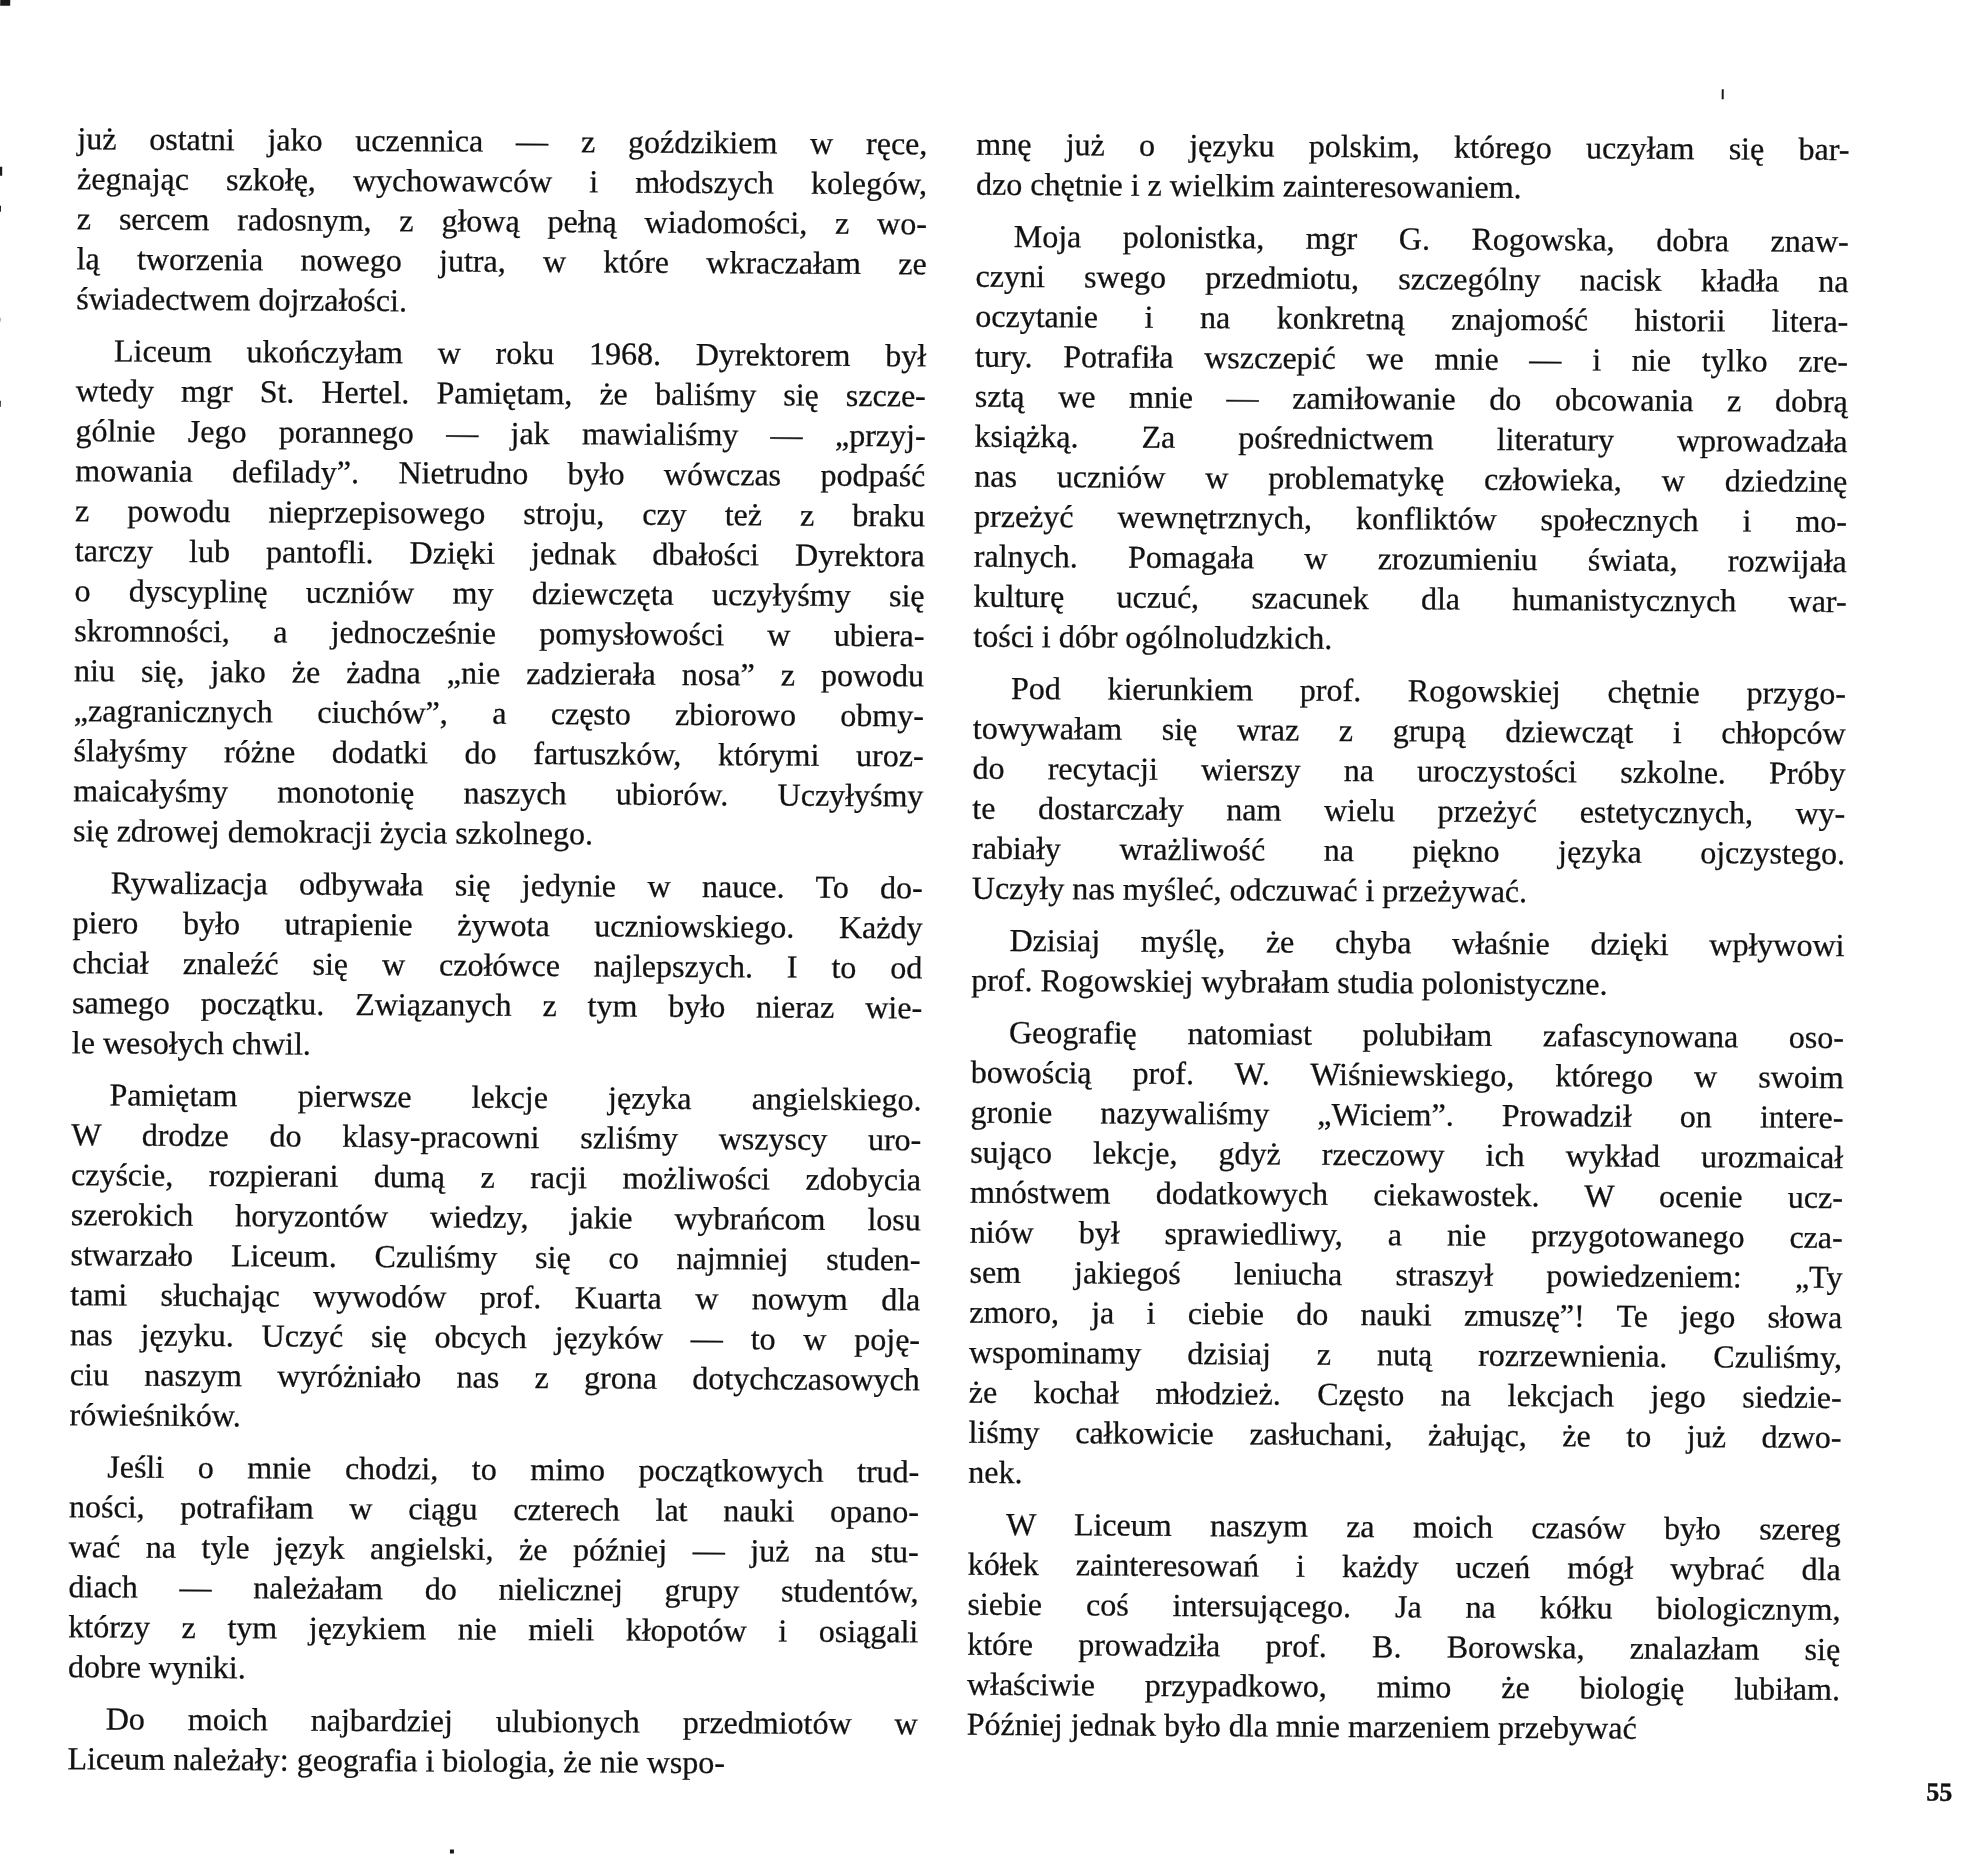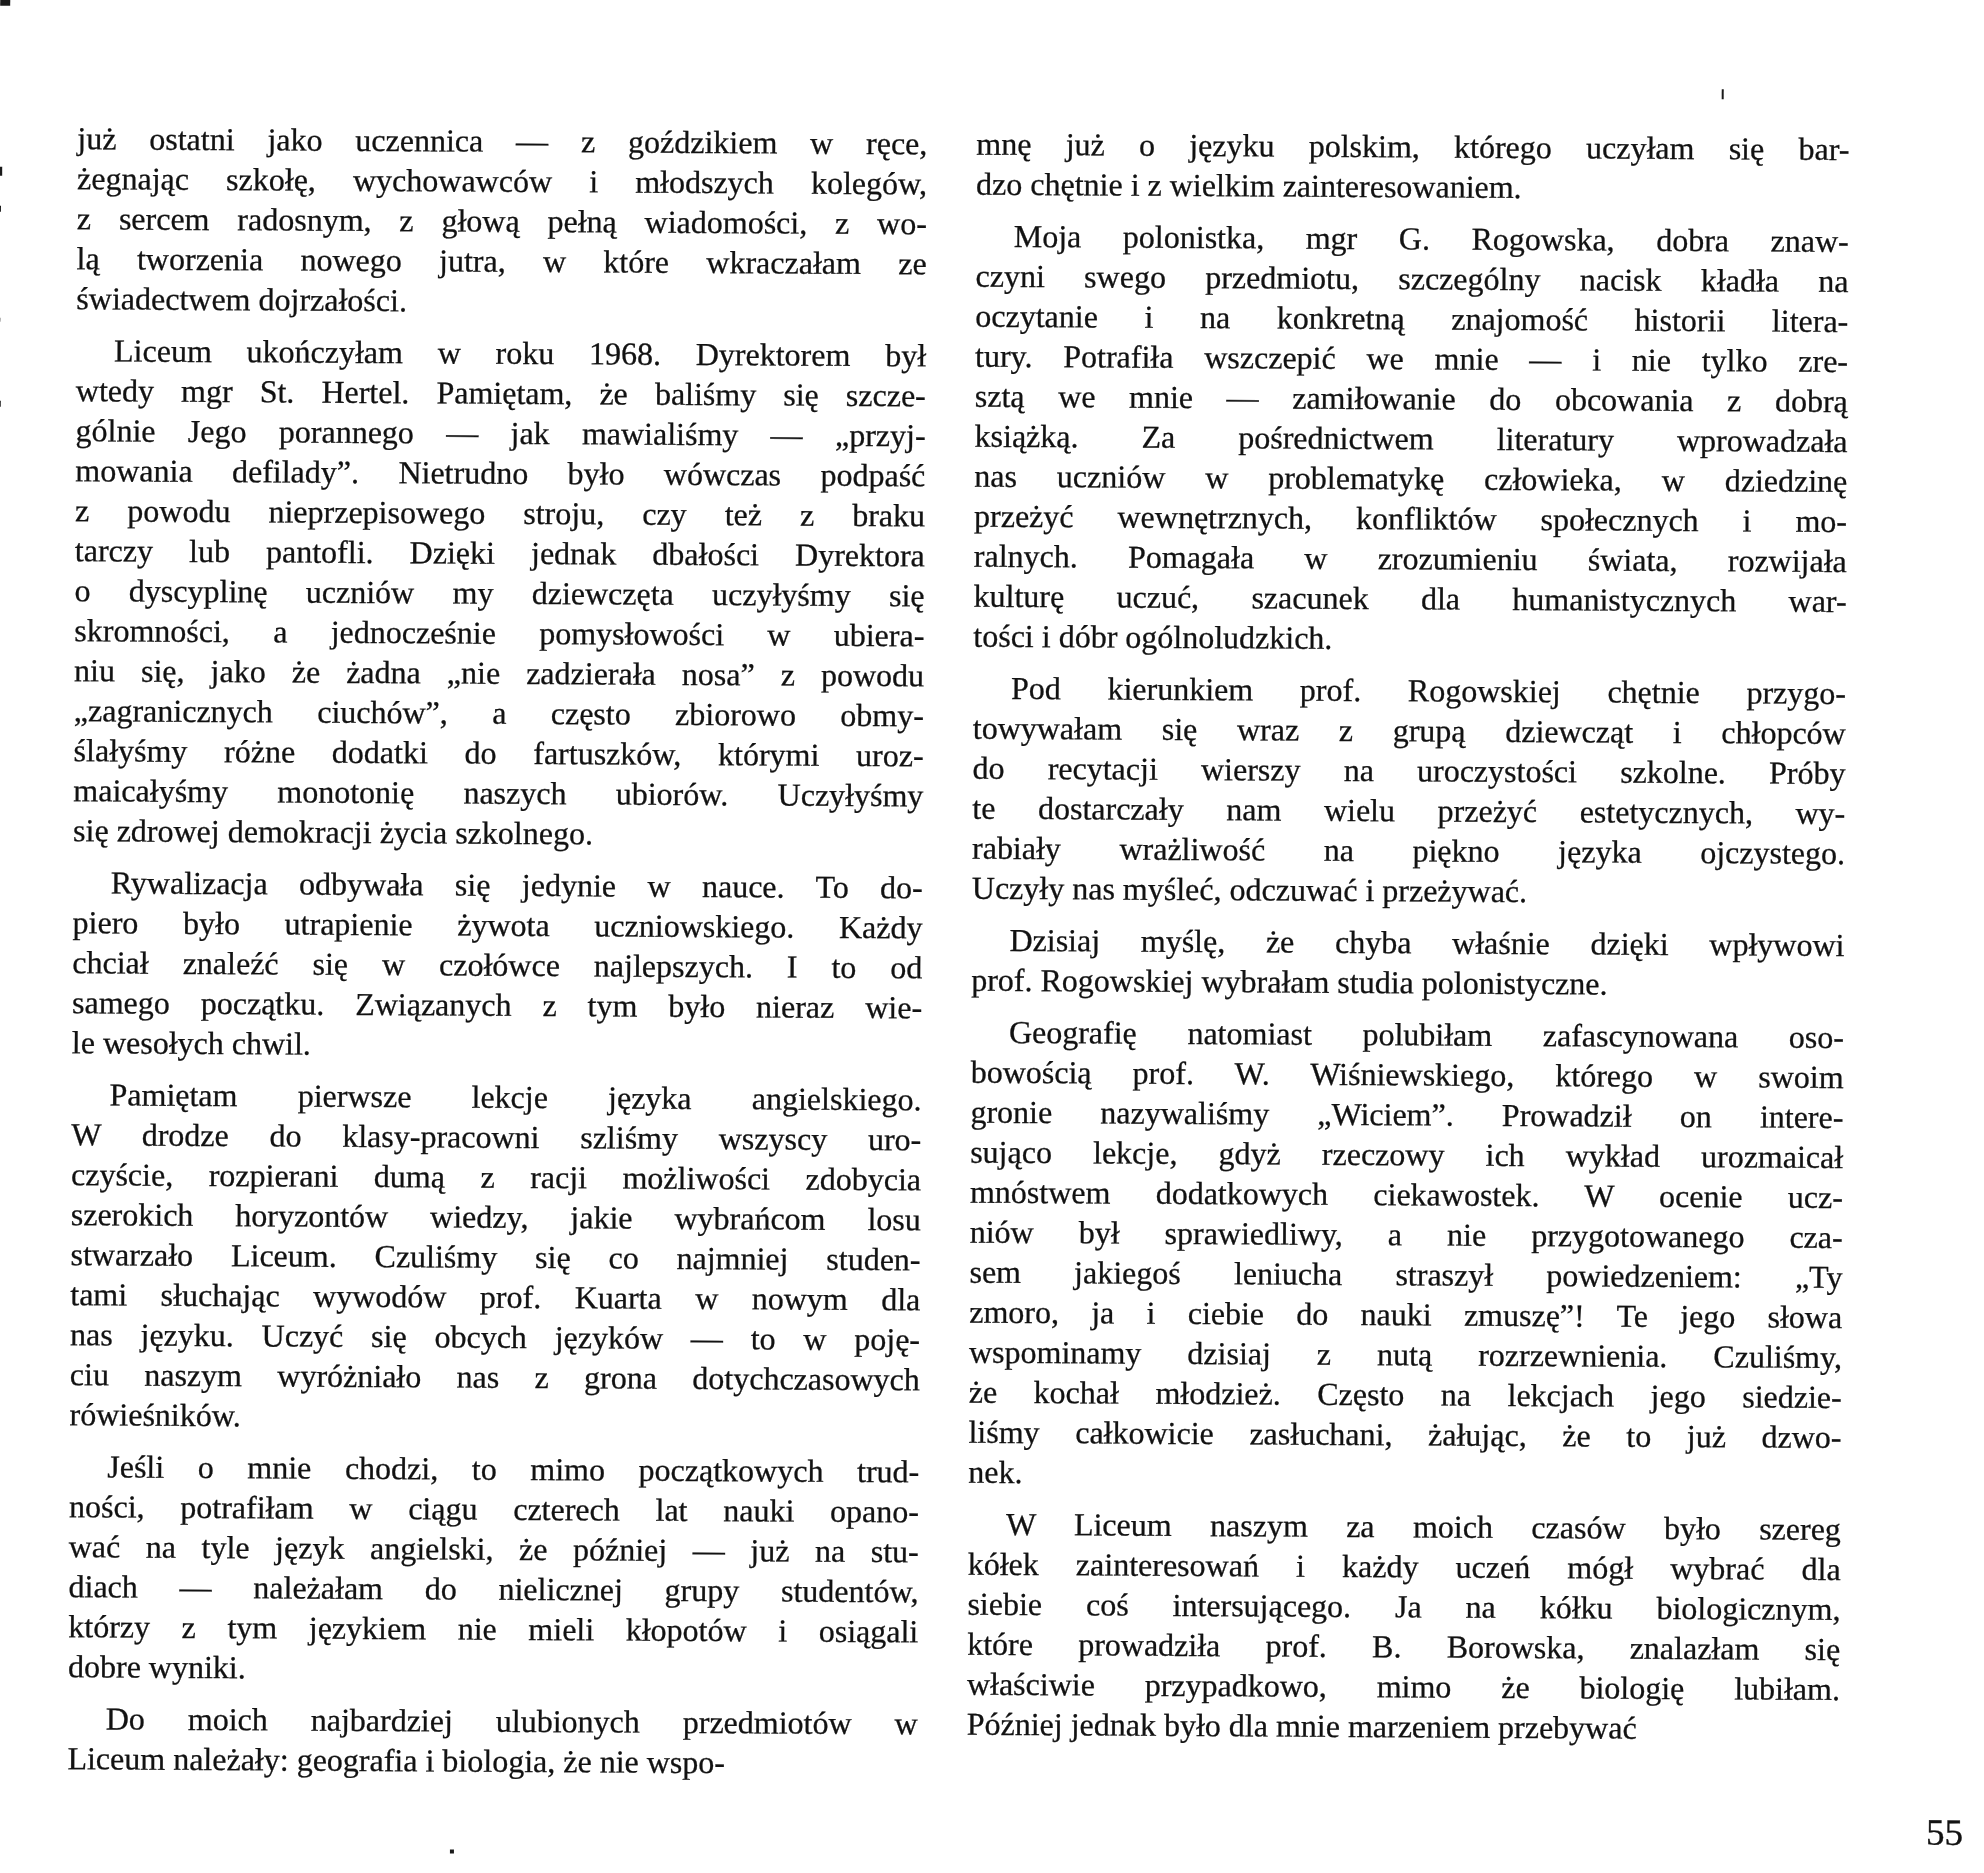--- a/index.html
+++ b/index.html
@@ -26,23 +26,22 @@
   #col-left  { left: 78px;  width: 850px; }
   #col-right { left: 977px; width: 873px; }
   .para { margin: 0 0 12px 0; }
   .para:last-child { margin-bottom: 0; }
   .para.indent .line:first-child { text-indent: 38px; }
   .line { text-align: justify; text-align-last: justify; }
   .line.para-last { text-align-last: left; }
   .page-number {
     position: absolute;
     left: 1937px; top: 1766px;
-    font-size: 37px;
-    font-weight: 400;
-    margin-top: 33px;
+    font-size: 26px;
+    font-weight: 700;
     -webkit-text-stroke: 0.4px #111111;
   }
   .artifact { position: absolute; background: #1a1a1a; }
 </style>
 </head>
 <body>
 
 <div id="page">
   <div class="column" id="col-left">
       <div class="para">

